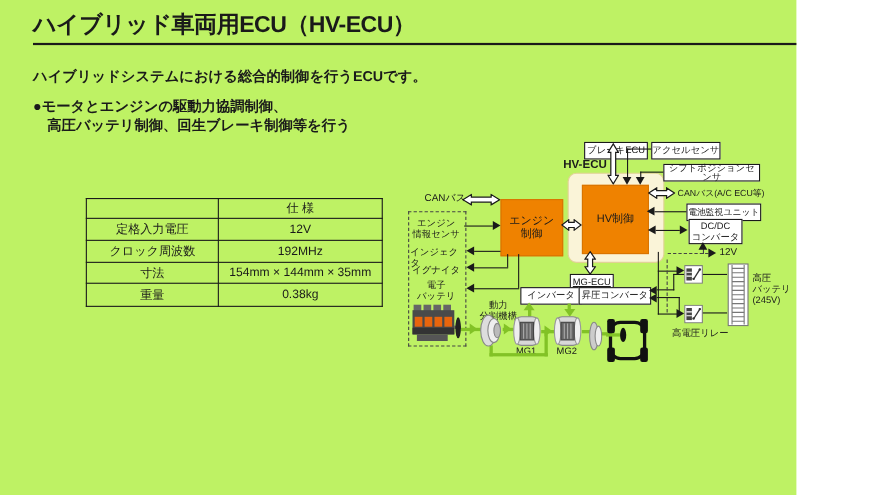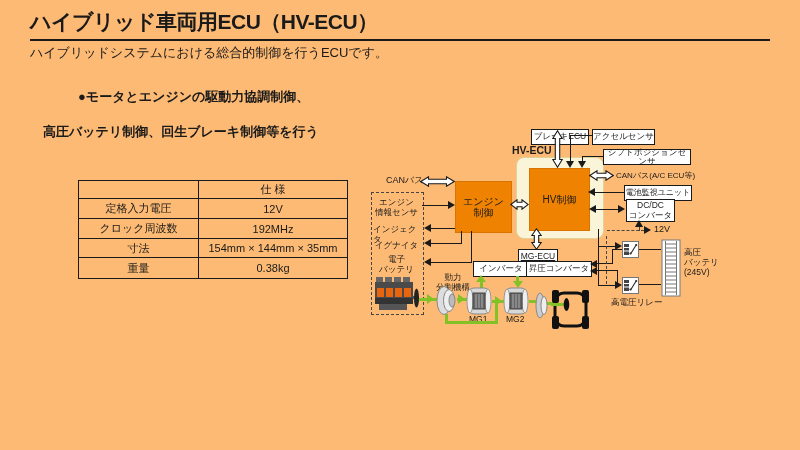--- a/index.html
+++ b/index.html
@@ -1,24 +1,24 @@
 <!DOCTYPE html>
 <html><head>
 <meta charset="utf-8">
 <style>
   html,body{margin:0;padding:0;background:#fff;}
-  #canvas{position:relative;width:800px;height:450px;background:#fdba74;overflow:hidden;
+  #canvas{position:relative;width:724px;height:450px;background:#bef264;overflow:hidden;
           font-family:"Liberation Sans",sans-serif;color:#1a1a1a;}
   .abs{position:absolute;}
   
   .title{position:absolute;left:30px;top:8px;font-size:21px;font-weight:bold;letter-spacing:-0.5px;}
   .rule{position:absolute;left:30px;top:39px;width:740px;height:2px;background:#1a1a1a;}
-  .desc{position:absolute;left:30px;top:44px;font-size:13px;font-weight:normal;}
-  .b1{position:absolute;left:30px;top:88px;font-size:13px;font-weight:bold;margin-left:48px;}
-  .b2{position:absolute;left:43px;top:105px;font-size:13px;font-weight:bold;margin-top:18px;}
+  .desc{position:absolute;left:30px;top:61px;font-size:13px;font-weight:bold;}
+  .b1{position:absolute;left:30px;top:88px;font-size:13px;font-weight:bold;}
+  .b2{position:absolute;left:43px;top:105px;font-size:13px;font-weight:bold;}
   
   table.spec{position:absolute;left:78px;top:180px;border-collapse:collapse;table-layout:fixed;}
   table.spec td{border:1px solid #1a1a1a;font-size:11px;text-align:center;padding:0;vertical-align:middle;}
   td.c1{width:119px;} td.c2{width:148px;}
   
   .dbox{position:absolute;border:1px solid #1a1a1a;background:#fff;display:flex;align-items:center;
         justify-content:center;font-size:8.5px;line-height:1.1;white-space:pre-line;text-align:center;}
   .lbl{position:absolute;font-size:8.5px;line-height:1.2;white-space:pre-line;}
   .ln{position:absolute;background:#1a1a1a;}
   .dashv{position:absolute;width:0;border-left:1px dashed #444;}

